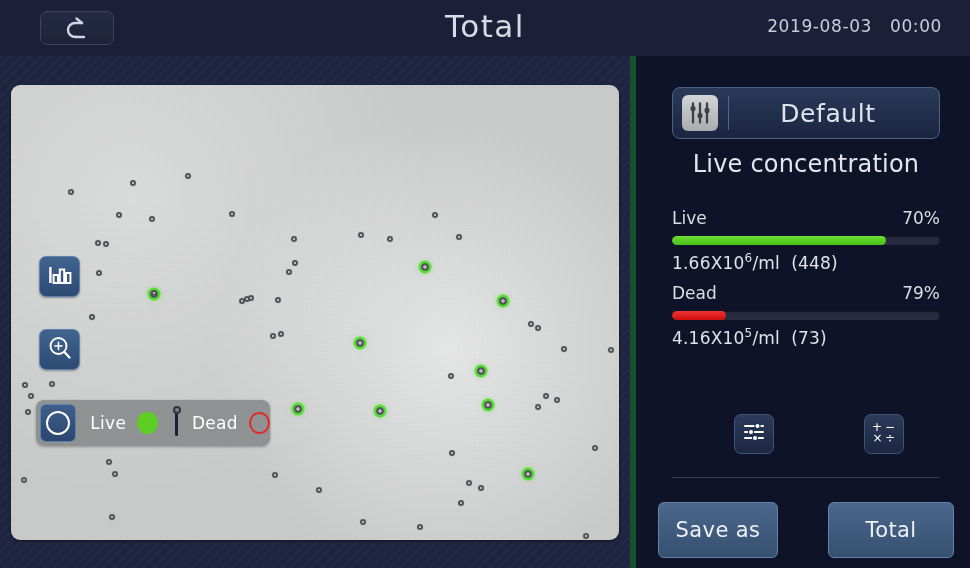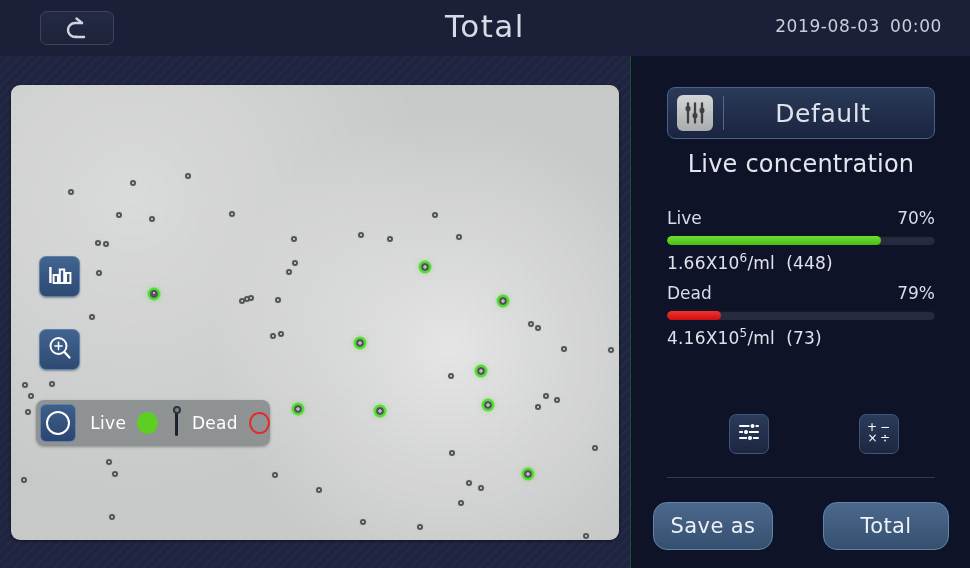--- a/index.html
+++ b/index.html
@@ -58,41 +58,41 @@
     font-weight: 400;
   }
   .datetime {
     position: absolute;
     right: 28px; top: 16px;
     font-size: 17px;
     color: #c9cedc;
     letter-spacing: 0.6px;
     white-space: nowrap;
   }
-  .datetime .time { margin-left: 4px; }
+  .datetime .time { margin-left: 12px; }
 
   
   .stripes {
     position: absolute;
     left: 0; top: 56px;
     width: 630px; height: 512px;
     background-color: #1f2440;
     background-image: repeating-linear-gradient(
        135deg,
        rgba(255,255,255,0.022) 0px,
        rgba(255,255,255,0.022) 2px,
        rgba(0,0,0,0.0) 2px,
        rgba(0,0,0,0.0) 7px);
   }
   .right-pane {
     position: absolute;
     left: 630px; top: 56px;
     width: 340px; height: 512px;
     background: #0f1327;
-    border-left: 1px solid #14532d;
+    border-left: 6px solid #14532d;
     box-sizing: border-box;
   }
 
   
   .sample-frame {
     position: absolute;
     left: 11px; top: 85px;
     width: 608px; height: 455px;
     border-radius: 9px;
     overflow: hidden;
@@ -317,22 +317,22 @@
   }
 
   .action-row {
     position: absolute;
     left: 22px; top: 446px;
     width: 296px;
     display: flex;
     justify-content: space-between;
   }
   .action-btn {
-    width: 120px; height: 48px;
-    border-radius: 14px;
+    width: 120px; height: 56px;
+    border-radius: 6px;
     background: linear-gradient(180deg,#4b678c 0%, #35506f 100%);
     border: 1px solid #6383ab;
     box-sizing: border-box;
     color: #eef1f6;
     font-size: 21px;
     display:flex; align-items:center; justify-content:center;
     cursor: pointer;
     letter-spacing: 0.4px;
   }
   #btn-done { width: 126px; }

